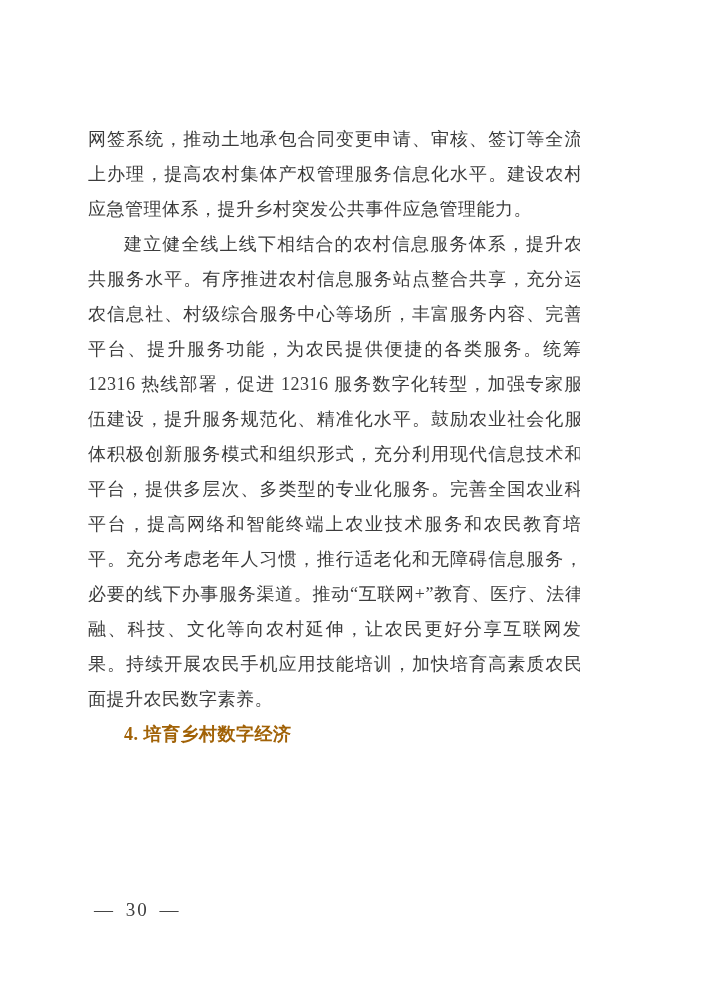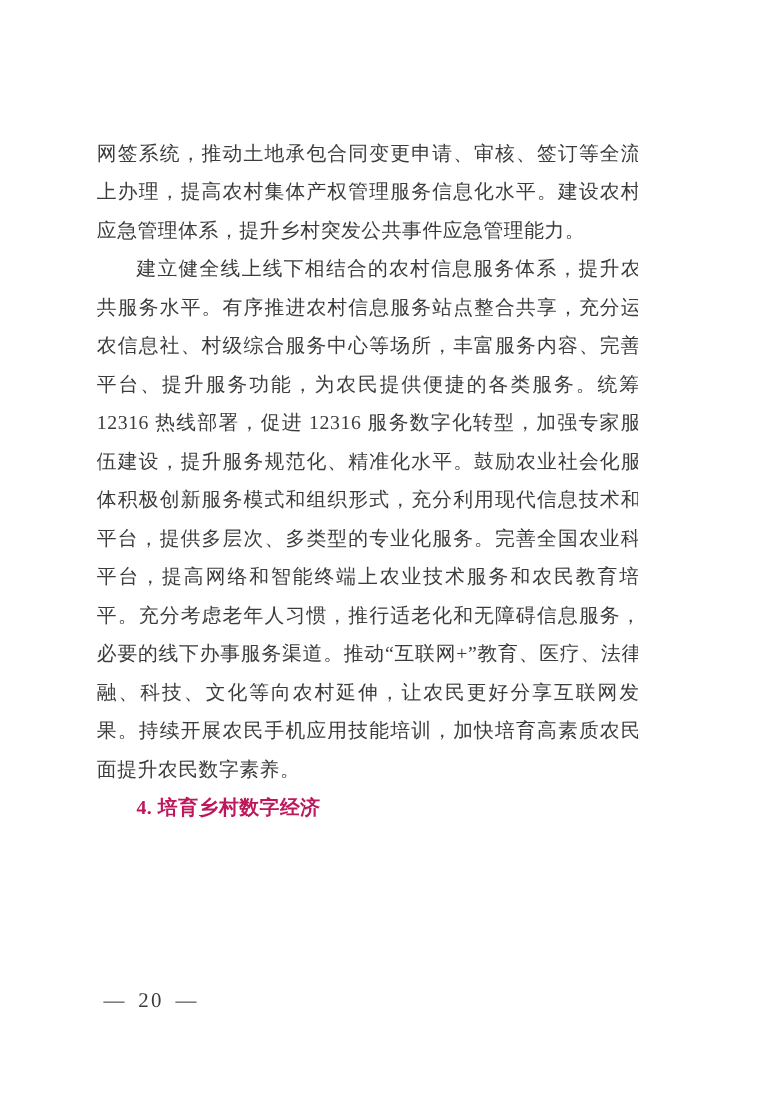--- a/index.html
+++ b/index.html
@@ -53,16 +53,16 @@
   }
 </style>
 </head>
 <body>
 
 <div class="page" style="background: rgb(255, 255, 255); color: rgb(60, 60, 60);">
   <div class="content">
 
   <div class="para">网签系统，推动土地承包合同变更申请、审核、签订等全流程线上办理，提高农村集体产权管理服务信息化水平。建设农村智慧应急管理体系，提升乡村突发公共事件应急管理能力。</div>
       <div class="para indent">建立健全线上线下相结合的农村信息服务体系，提升农村公共服务水平。有序推进农村信息服务站点整合共享，充分运用益农信息社、村级综合服务中心等场所，丰富服务内容、完善服务平台、提升服务功能，为农民提供便捷的各类服务。统筹做好 12316 热线部署，促进 12316 服务数字化转型，加强专家服务队伍建设，提升服务规范化、精准化水平。鼓励农业社会化服务主体积极创新服务模式和组织形式，充分利用现代信息技术和网络平台，提供多层次、多类型的专业化服务。完善全国农业科教云平台，提高网络和智能终端上农业技术服务和农民教育培训水平。充分考虑老年人习惯，推行适老化和无障碍信息服务，保留必要的线下办事服务渠道。推动“互联网+”教育、医疗、法律、金融、科技、文化等向农村延伸，让农民更好分享互联网发展成果。持续开展农民手机应用技能培训，加快培育高素质农民，全面提升农民数字素养。</div>
-      <div class="heading" style="color: #be185d;">4. 培育乡村数字经济</div>
+      <div class="heading" style="color: #a16207;">4. 培育乡村数字经济</div>
     </div>
-  <div class="footer">— 20 —</div>
+  <div class="footer">— 30 —</div>
 </div>
 
 </body></html>

